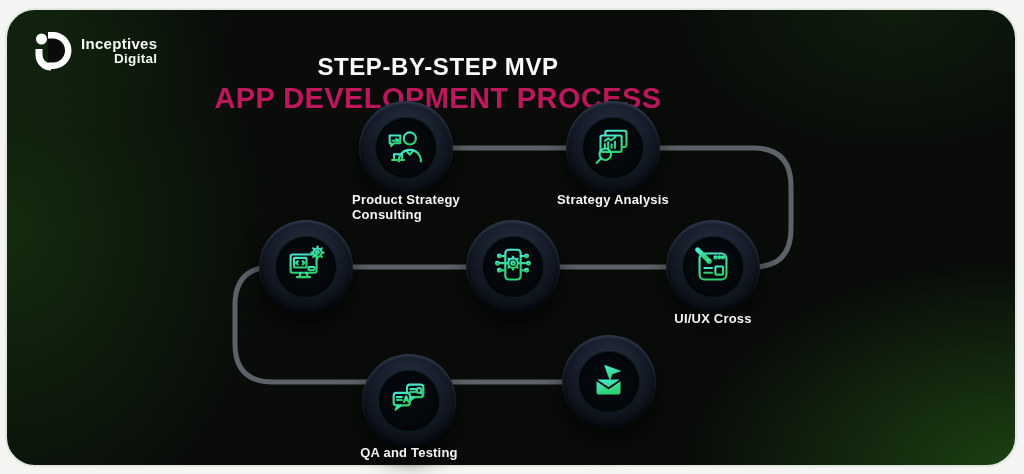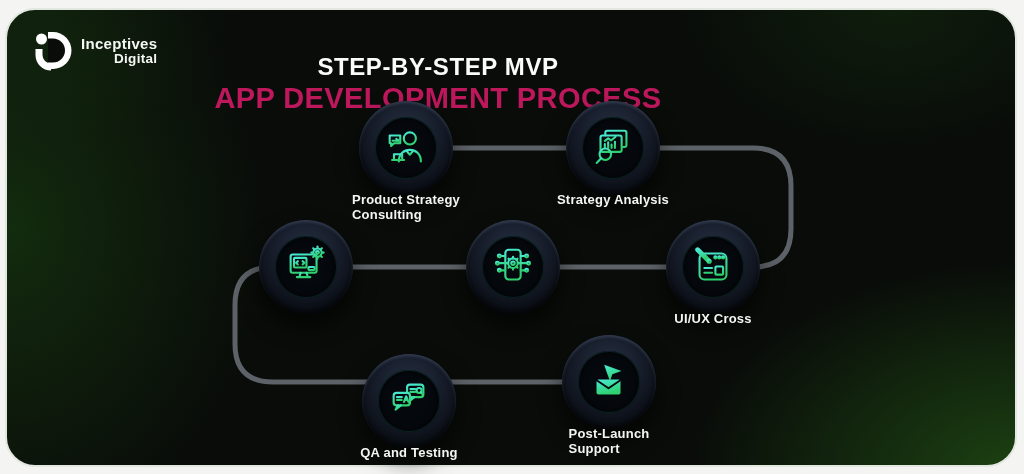--- a/index.html
+++ b/index.html
@@ -208,15 +208,13 @@
     <div class="node-inner">
       <svg width="48" height="48" viewBox="0 0 50 50">
         <g stroke-linejoin="round" stroke-linecap="round">
           <path d="M20 7 L38 13.5 L28.5 17 L26 24 L22.5 14.5 Z" fill="url(#ig)"></path>
           <rect x="12" y="22.5" width="25" height="15.5" rx="2" fill="url(#ig)"></rect>
           <path d="M12.5 23.5 L24.5 31.5 L36.5 23.5" stroke="#05080d" stroke-width="2" fill="none"></path>
         </g>
       </svg>
     </div>
   </div>
-  <div class="node-label">Post-Launch
-Support</div>
 </div>
 
 </body></html>

